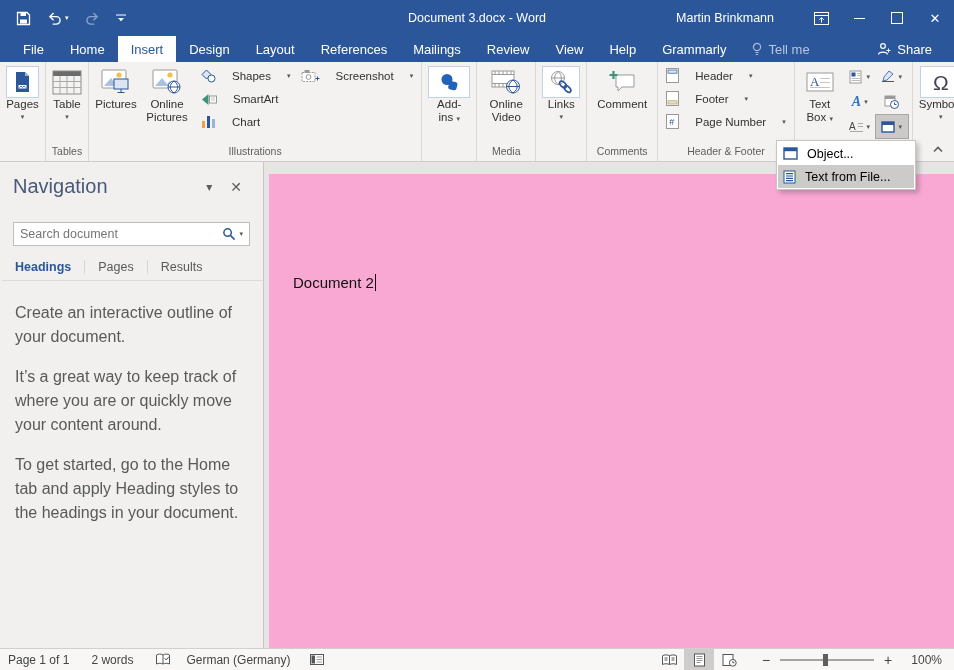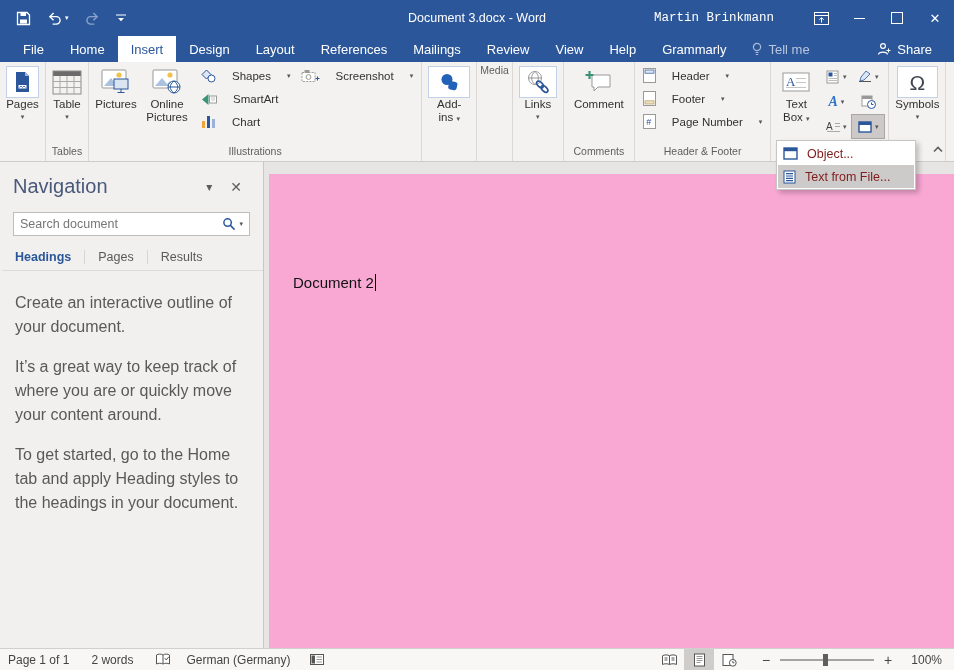--- a/index.html
+++ b/index.html
@@ -6,21 +6,21 @@
   body{width:954px;height:670px;overflow:hidden;font-family:"Liberation Sans",sans-serif;background:#fff;}
   #app{position:relative;width:954px;height:670px;}
 
   
   .titlebar{position:absolute;left:0;top:0;width:954px;height:36px;background:#2b579a;color:#fff;display:flex;align-items:center;justify-content:space-between;}
   .qat{display:flex;align-items:center;gap:16px;padding-left:16px;}
   .qat .qbtn{display:flex;align-items:center;gap:3px;cursor:default;}
   .dim{opacity:.45;}
   .wtitle{position:absolute;left:0;right:0;top:0;height:36px;display:flex;align-items:center;justify-content:center;font-size:12.5px;pointer-events:none;}
   .tb-right{margin-left:auto;display:flex;align-items:center;height:36px;}
-  .username{font-size:12.5px;margin-right:28px;font-family:Liberation Mono, monospace;}
+  .username{font-size:12.5px;margin-right:28px;}
   .winbtn{width:38px;height:36px;display:flex;align-items:center;justify-content:center;font-size:13px;}
   .maxglyph{width:10px;height:10px;border:1px solid #fff;display:inline-block;}
   .minglyph{width:11px;border-top:1px solid #fff;display:inline-block;}
 
   
   .tabrow{position:absolute;left:0;top:36px;width:954px;height:26px;background:#2b579a;display:flex;align-items:stretch;padding-left:10px;box-sizing:border-box;color:#fff;font-size:13px;}
   .rtab{padding:0 13px;display:flex;align-items:center;}
   .rtab.active{background:#fff;color:#2b579a;}
   .tellme{display:flex;align-items:center;gap:5px;color:#b9c6e0;padding:0 12px;}
   .share{margin-left:auto;display:flex;align-items:center;gap:6px;padding-right:22px;}
@@ -40,30 +40,30 @@
   .srow{display:flex;align-items:center;gap:16px;height:23px;font-size:11.5px;color:#323130;padding:0 5px;white-space:nowrap;}
   .hfcol{display:flex;flex-direction:column;}
   .minigrid{display:grid;grid-auto-flow:column;grid-template-rows:25px 25px 25px;grid-template-columns:30px 34px;margin-left:3px;}
   .mcell{display:flex;align-items:center;justify-content:center;gap:3px;}
   .mcell.pressed{background:#ccc9c8;border:1px solid #a9a7a5;box-sizing:border-box;}
   .omega{font-size:21px;color:#3f4450;}
   .ribbon-collapse{position:absolute;right:7px;top:142px;width:18px;height:14px;display:flex;align-items:center;justify-content:center;}
 
   
   .menu{position:absolute;left:776px;top:140px;width:136px;background:#fff;border:1px solid #c8c6c4;box-shadow:3px 3px 5px rgba(0,0,0,.22);z-index:20;padding:1px;}
-  .menu-item{display:flex;align-items:center;gap:9px;height:23px;padding:0 6px 0 5px;font-size:12.5px;color:#7f1d1d;white-space:nowrap;}
+  .menu-item{display:flex;align-items:center;gap:9px;height:23px;padding:0 6px 0 5px;font-size:12.5px;color:#000000;white-space:nowrap;}
   .menu-item.hl{background:#cdcbc9;}
 
   
   .nav{position:absolute;left:0;top:162px;width:264px;height:486px;background:#f1f0ef;border-right:1px solid #c9c7c5;box-sizing:border-box;}
   .nav-head{display:flex;align-items:center;padding:13px 12px 6px 13px;}
   .nav-title{font-size:20px;color:#49597a;font-weight:400;}
   .nav-head .sp{margin-left:auto;}
   .nav-ico{color:#5f5d5b;font-size:12px;padding:0 9px;}
-  .searchbox{margin:8px 13px 0 13px;height:24px;background:#fff;border:1px solid #bfbdbb;display:flex;align-items:center;box-sizing:border-box;}
+  .searchbox{margin:18px 13px 0 13px;height:24px;background:#fff;border:1px solid #bfbdbb;display:flex;align-items:center;box-sizing:border-box;}
   .searchbox input{flex:1;border:none;outline:none;font-size:12.5px;color:#444;padding:0 6px;font-family:"Liberation Sans",sans-serif;background:transparent;}
   .searchbox input::placeholder{color:#767676;}
   .sdrop{display:flex;align-items:center;gap:3px;padding-right:6px;}
   .nav-tabs{display:flex;margin:14px 0 0 2px;border-bottom:1px solid #dddbd9;padding-bottom:6px;}
   .ntab{font-size:12.5px;color:#595959;padding:0 13px;border-right:1px solid #d8d6d4;}
   .ntab:last-child{border-right:none;}
   .ntab.active{color:#2b579a;font-weight:bold;}
   .nav-body{padding:20px 14px 0 15px;font-size:16px;color:#595959;line-height:24px;}
   .nav-body p{margin:0 0 16px 0;}
 
@@ -315,20 +315,36 @@
                 <rect x="10.5" y="10.5" width="8.5" height="8.5" rx="2.5" fill="#2262b8" transform="rotate(12 15 15)"></rect>
               </svg>
           </span>
           <span style="width:30px"><span class="blabel">Add-ins</span> <span class="car">▾</span></span>
         </div>
       </div>
       <div class="glabel"></div>
     </div>
 
     <div class="rgroup">
+      <div class="rbody">
+        <div class="bigbtn" style="width:46px">
+          <span class="bic">
+            <svg width="30" height="24" viewBox="0 0 30 24">
+                <rect x="1" y="1" width="22" height="16" fill="#fff" stroke="#999"></rect>
+                <path d="M1 4.5h22M1 13.5h22" stroke="#999"></path>
+                <path d="M4 1v3M8 1v3M12 1v3M16 1v3M20 1v3M4 14v3M8 14v3M12 14v3M16 14v3M20 14v3" stroke="#999"></path>
+                <g stroke="#2b579a" fill="#fff">
+                  <circle cx="22" cy="16.5" r="6.5"></circle>
+                  <path fill="none" d="M15.5 16.5h13M22 10c-5.5 4-5.5 9 0 13M22 10c5.5 4 5.5 9 0 13"></path>
+                </g>
+              </svg>
+          </span>
+          <span class="blabel">Online Video</span>
+        </div>
+      </div>
       <div class="glabel">Media</div>
     </div>
 
     <div class="rgroup">
       <div class="rbody">
         <div class="bigbtn">
           <span class="bic gallery" style="padding:2px 6px">
             <svg width="24" height="24" viewBox="0 0 24 24">
                 <circle cx="9" cy="8" r="6.5" fill="#fff" stroke="#999"></circle>
                 <path d="M2.5 8h13M9 1.5c-4.5 3.5-4.5 9.5 0 13M9 1.5c4.5 3.5 4.5 9.5 0 13" fill="none" stroke="#999"></path>

